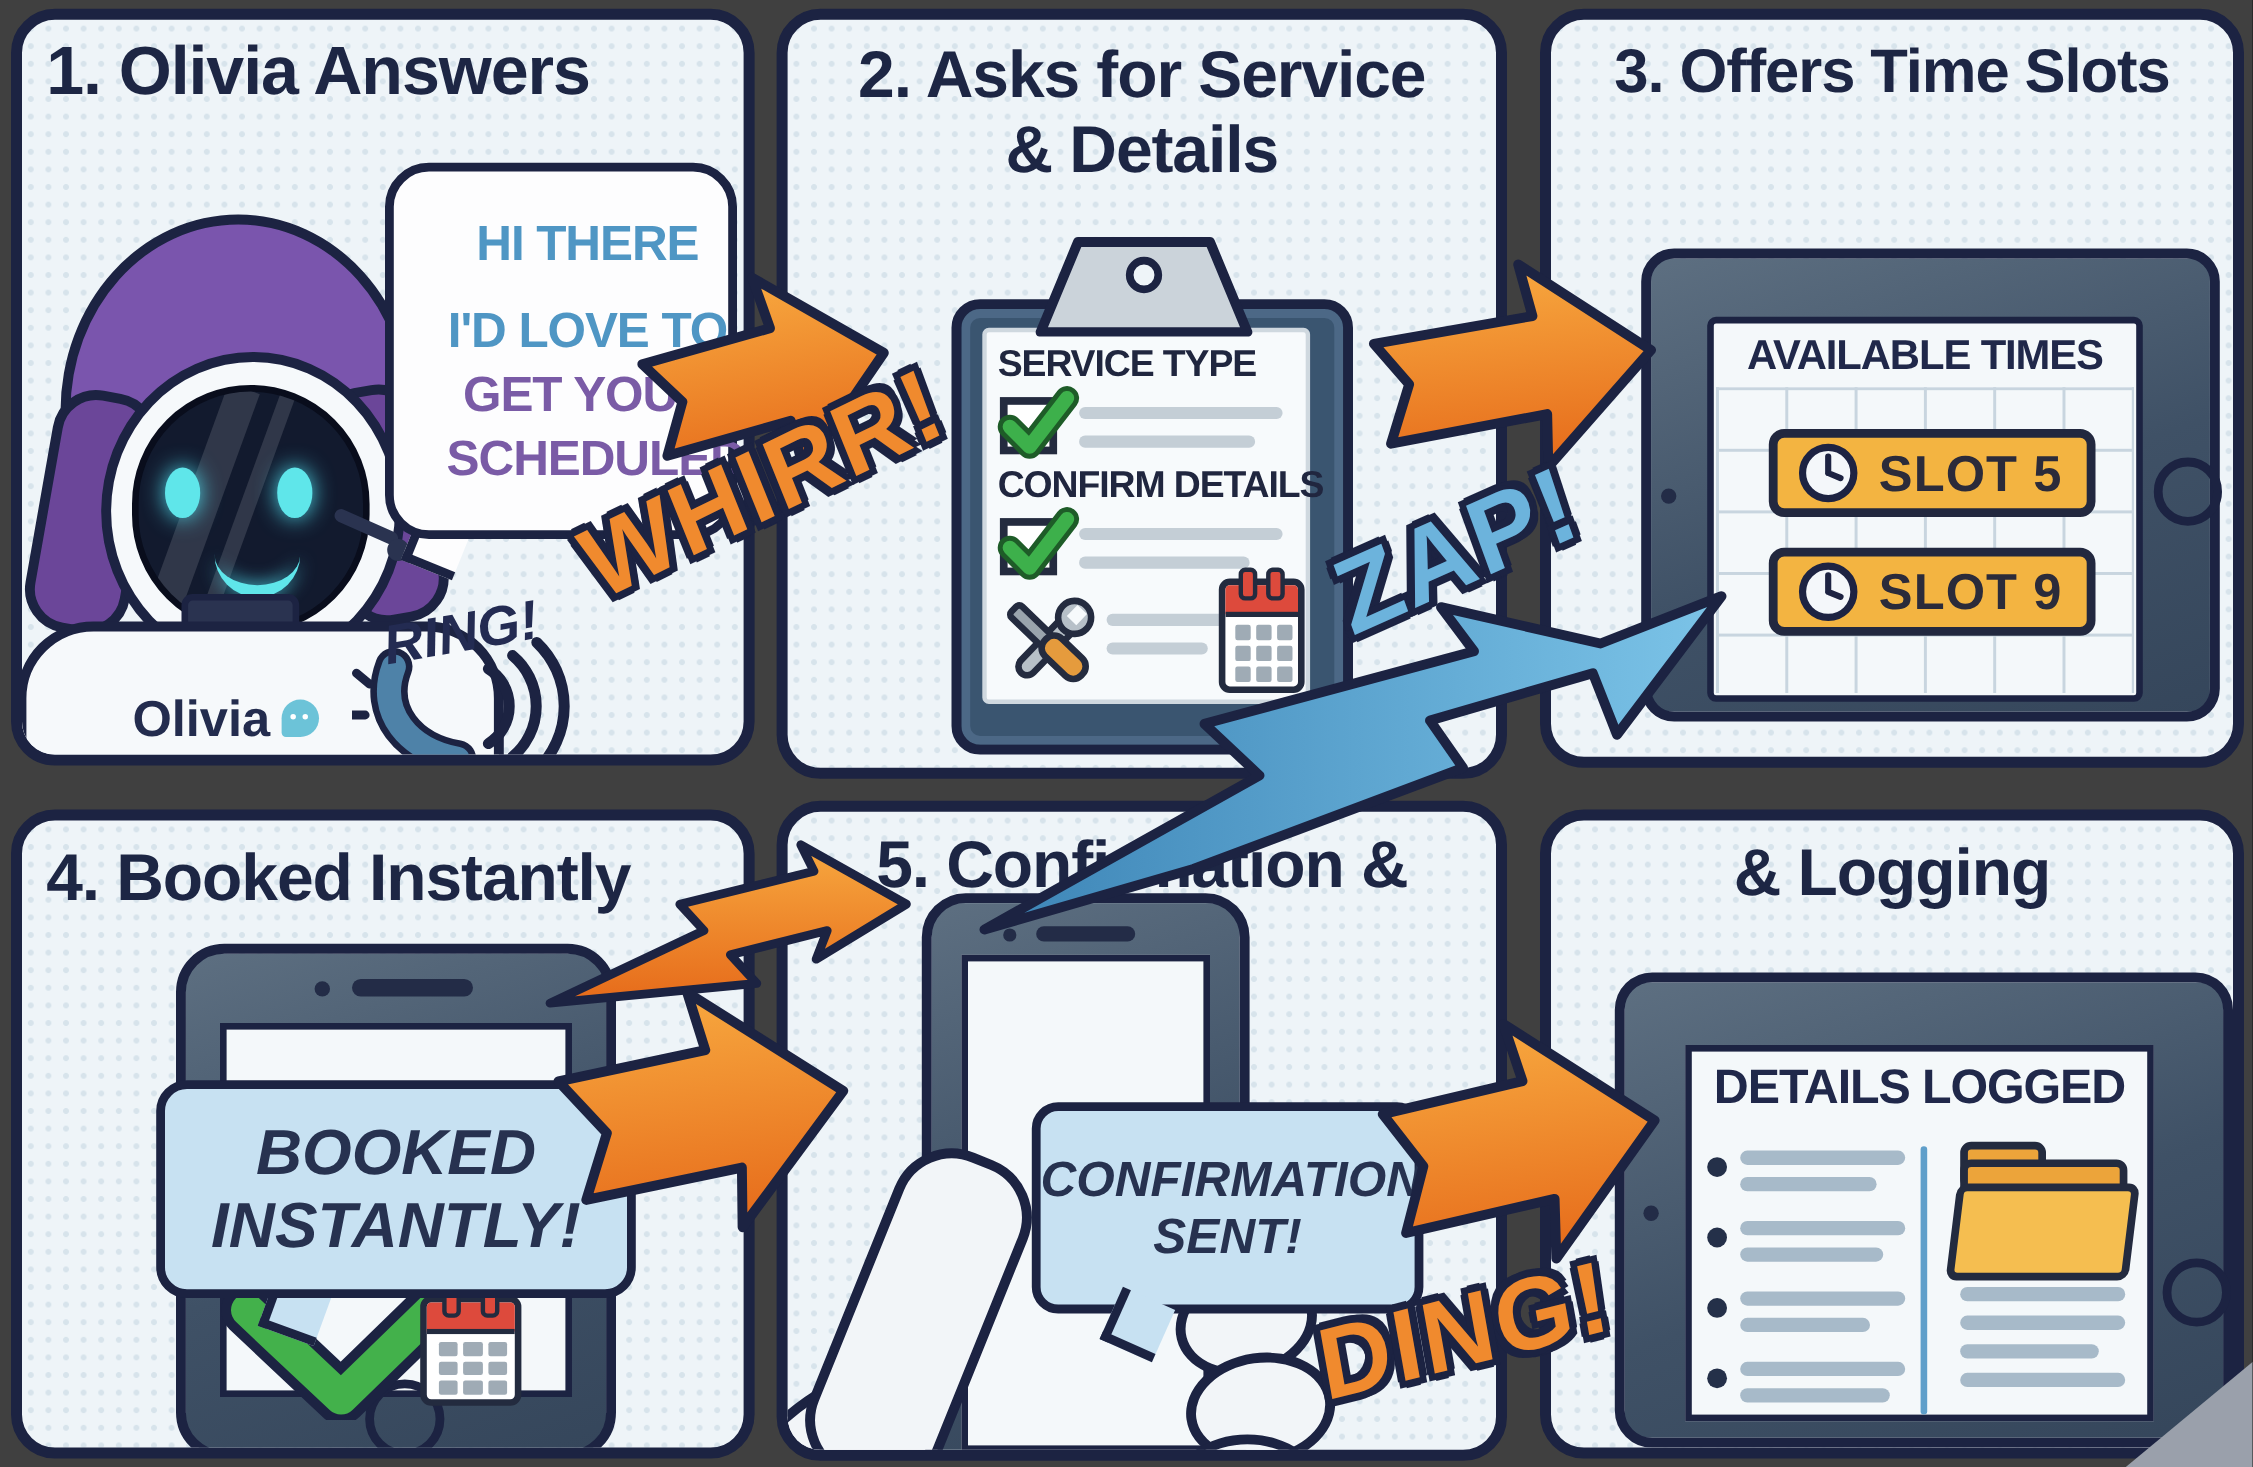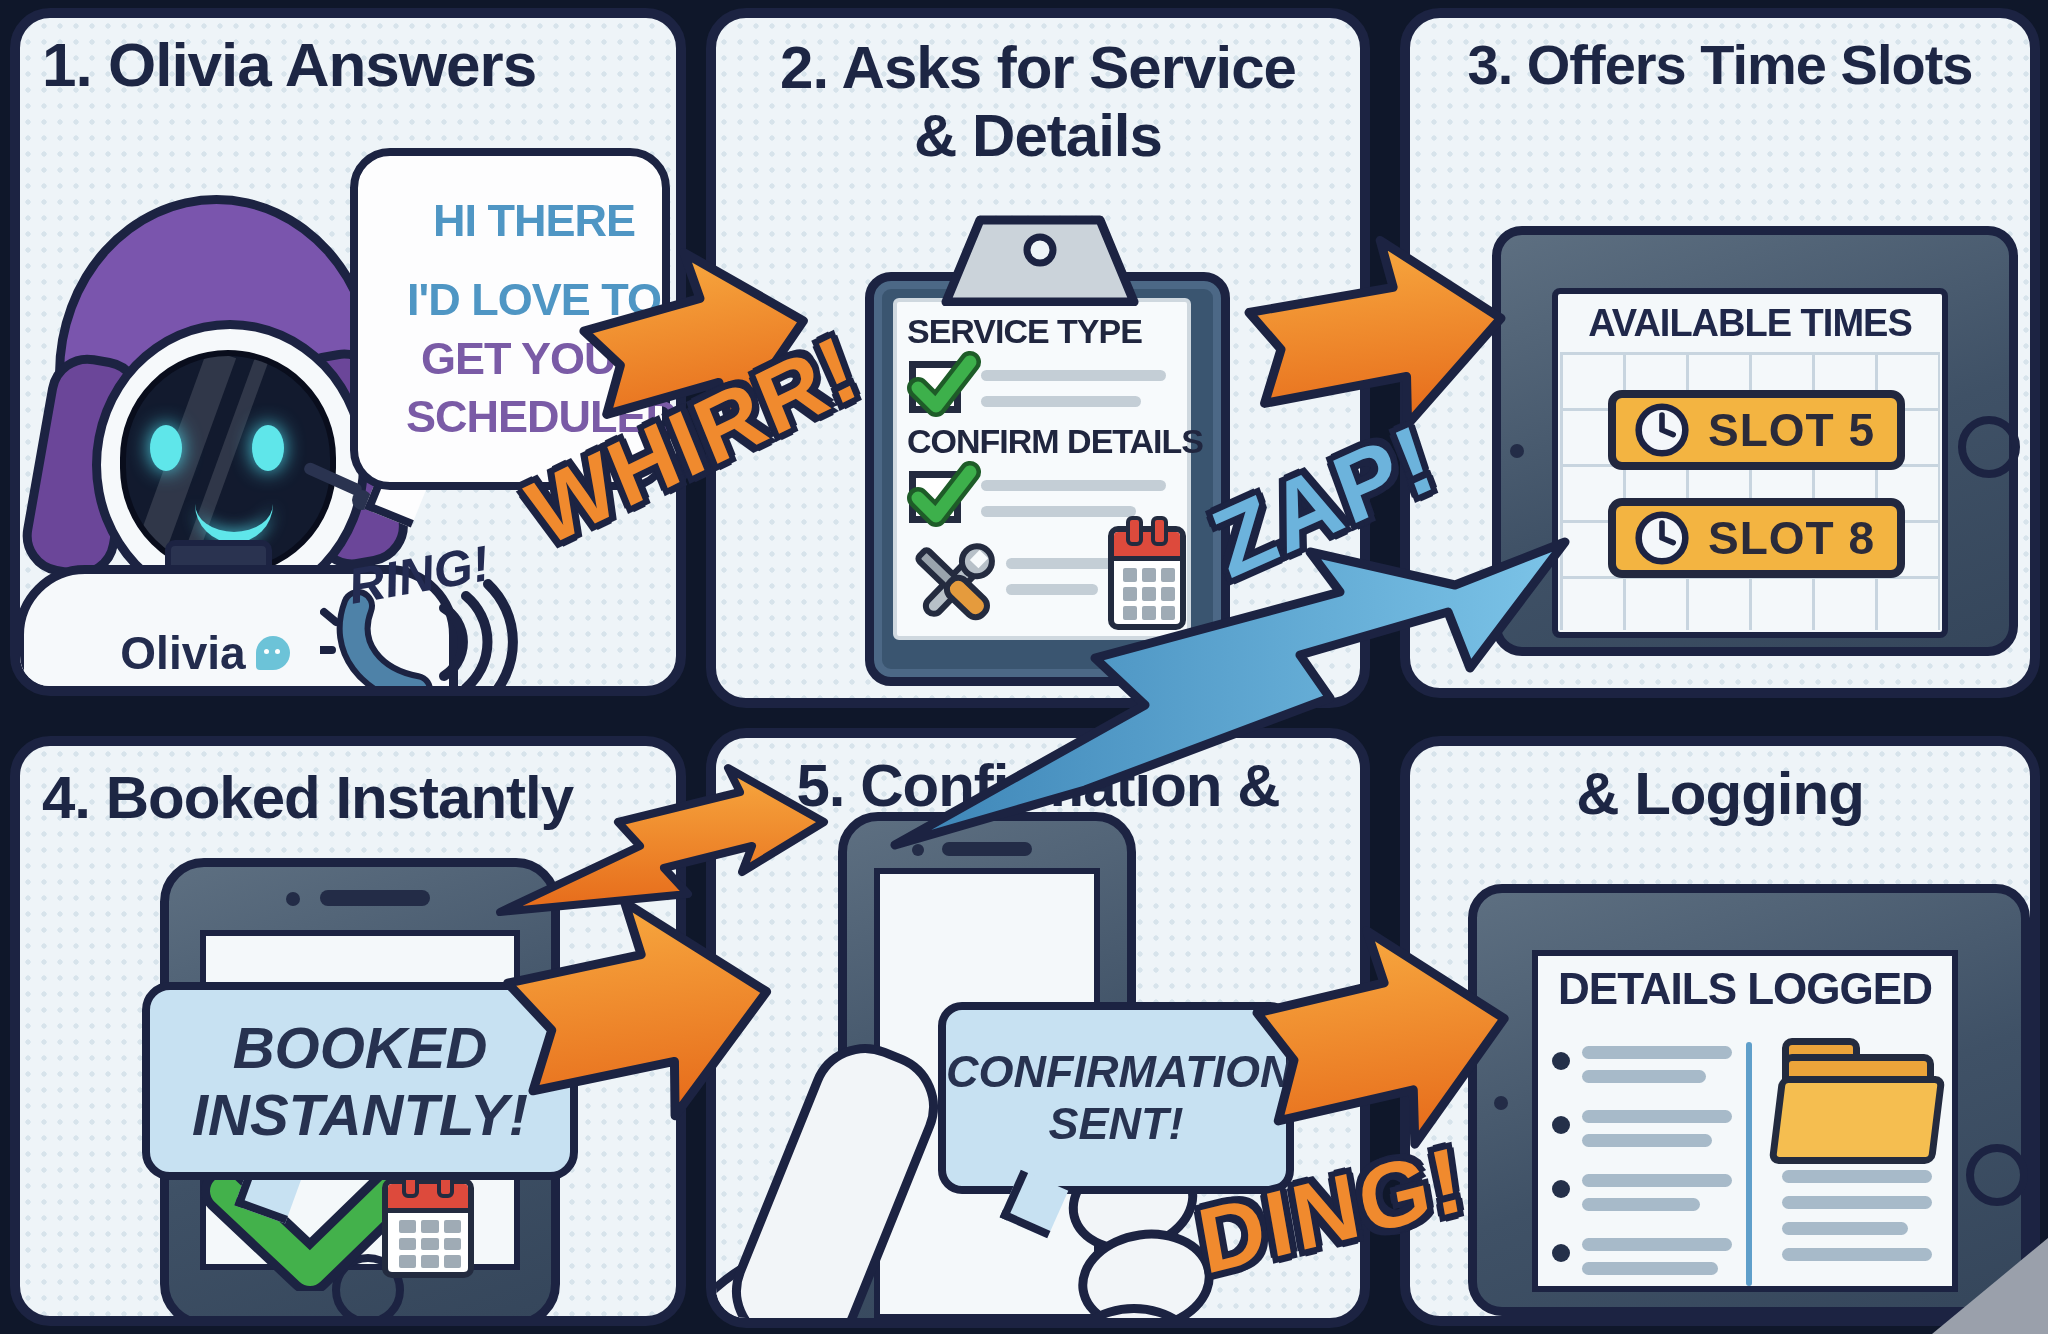--- a/index.html
+++ b/index.html
@@ -1,16 +1,16 @@
 <!DOCTYPE html>
 <html><head>
 <meta charset="utf-8">
 <style>
   html,body{margin:0;padding:0;background:#000;}
-  .canvas{position:relative;width:2048px;height:1334px;background:#0f172a;overflow:hidden;
+  .canvas{position:relative;width:2048px;height:1334px;background:#404040;overflow:hidden;
           font-family:"Liberation Sans",sans-serif;color:#1d2644;}
   .panel{position:absolute;box-sizing:border-box;background-color:#eef4f8;
          background-image:radial-gradient(rgba(172,196,212,.35) 2.4px,transparent 2.9px);
          background-size:16px 16px;border:10px solid #1c2342;border-radius:40px;
          overflow:hidden;z-index:1;}
   .abs{position:absolute;}
   .title{position:absolute;font-weight:800;color:#1d2644;letter-spacing:-1px;line-height:1.05;}
   .ctr{width:100%;text-align:center;left:0;}
   
   .hair{background:#7a55ad;border:9px solid #1c2342;border-radius:50%;}
@@ -201,21 +201,21 @@
         <circle cx="30" cy="30" r="25" fill="#f4f7fa" stroke="#1d2342" stroke-width="7"></circle>
         <path d="M30 30 L30 14 M30 30 L42 35" stroke="#1d2342" stroke-width="6" stroke-linecap="round"></path>
       </svg>
       <b>SLOT 5</b>
     </div>
     <div class="abs slot" style="left:198px;top:480px;width:297px;height:80px;">
       <svg width="56" height="56" viewBox="0 0 60 60">
         <circle cx="30" cy="30" r="25" fill="#f4f7fa" stroke="#1d2342" stroke-width="7"></circle>
         <path d="M30 30 L30 14 M30 30 L42 35" stroke="#1d2342" stroke-width="6" stroke-linecap="round"></path>
       </svg>
-      <b>SLOT 8</b>
+      <b>SLOT 9</b>
     </div>
   </div>
 
   <div class="panel" style="left:10px;top:736px;width:676px;height:590px;">
     <div class="title" style="left:22px;top:20px;font-size:60px;">4. Booked Instantly</div>
     <div class="abs frame" style="left:140px;top:112px;width:400px;height:470px;border-radius:44px;"></div>
     <div class="abs spk-dot" style="left:266px;top:146px;width:14px;height:14px;"></div>
     <div class="abs spk-bar" style="left:300px;top:144px;width:110px;height:16px;"></div>
     <div class="abs screen" style="left:180px;top:184px;width:320px;height:340px;"></div>
     <svg class="abs" style="left:170px;top:330px;z-index:3;" width="330" height="215" viewBox="0 0 330 215">

